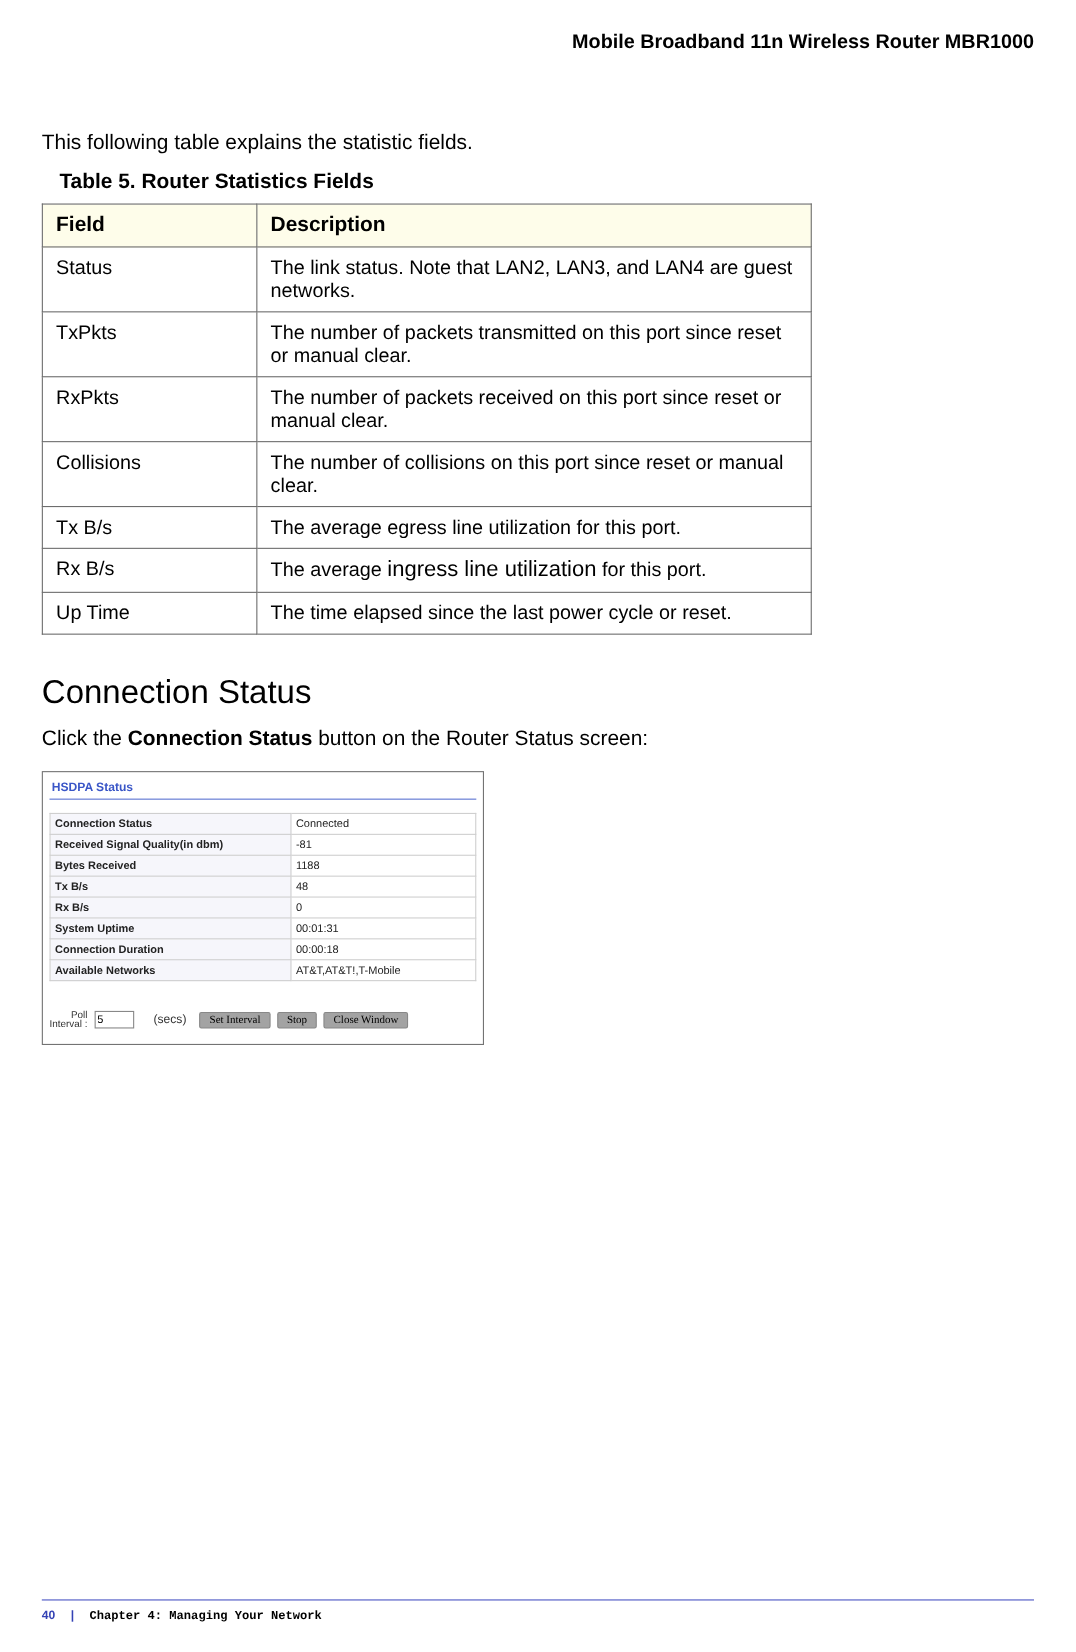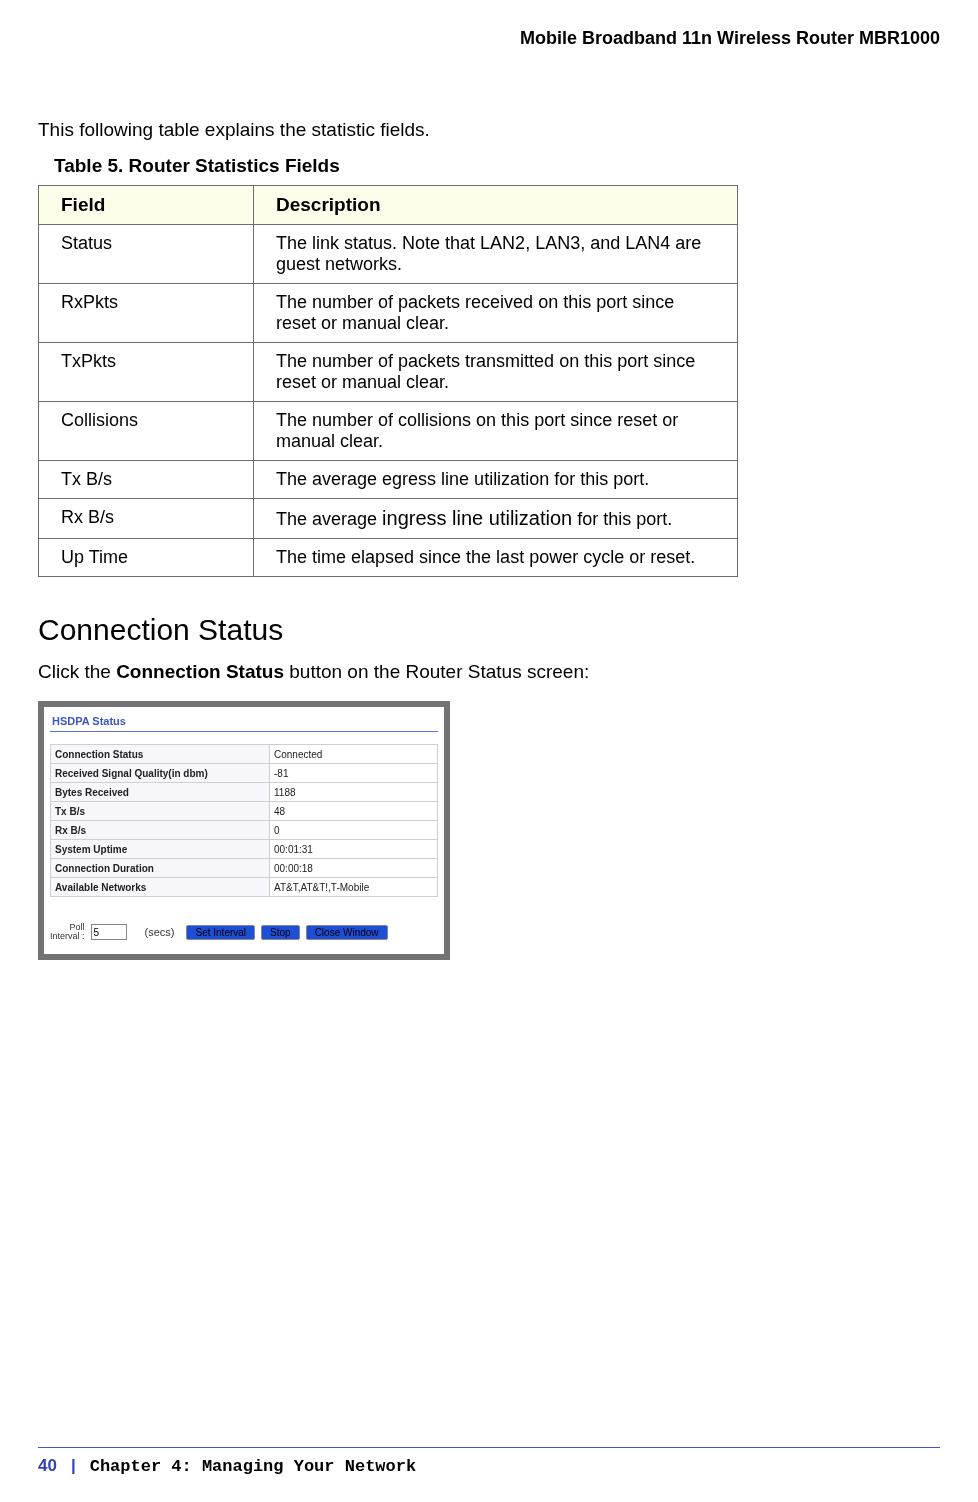--- a/index.html
+++ b/index.html
@@ -30,21 +30,21 @@
     font-weight: bold;
     font-size: 19px;
     margin: 0 0 8px 16px;
   }
   table.fields {
     border-collapse: collapse;
     width: 700px;
   }
   table.fields th, table.fields td {
     border: 1px solid #6d6d6d;
-    padding: 8px 22px;
+    padding: 8px 12px;
     text-align: left;
     vertical-align: top;
     font-size: 18px;
   }
   table.fields th {
     background: #fefdea;
     font-weight: bold;
     font-size: 19px;
   }
   table.fields .col-field { width: 170px; }
@@ -55,21 +55,21 @@
     font-weight: normal;
     font-size: 30px;
     margin: 36px 0 14px 0;
   }
   .click-line { font-size: 19px; margin: 0 0 18px 0; }
   .click-line .b { font-weight: bold; }
 
   
   .panel {
     width: 400px;
-    border: 6px solid #737373;
+    border: 1px solid #737373;
     background: #fff;
     font-family: Tahoma, Arial, sans-serif;
     font-size: 10px;
   }
   .panel-inner { padding: 6px 6px 8px 6px; }
   .panel-title {
     color: #3a56c7;
     font-weight: bold;
     font-size: 11px;
     padding: 2px 0 4px 2px;
@@ -114,40 +114,41 @@
     height: 14px;
     font-size: 10px;
     padding: 0 2px;
     border: 1px solid #888;
   }
   .secs { font-size: 11px; color: #333; margin-right: 6px; margin-left: 12px; }
   .btn {
     font-size: 10px;
     padding: 1px 8px;
     border: 1px solid #888;
-    background: #1d4ed8;
+    background: #a3a3a3;
     cursor: pointer;
     border-radius: 2px;
+    font-family: Liberation Serif, serif;
   }
 
   .footer {
     position: absolute;
     left: 0;
     bottom: 26px;
     width: 100%;
     box-sizing: border-box;
     padding: 0 38px;
   }
   .footer-rule {
     border: none;
     border-top: 1px solid #4a55c3;
     margin: 0 0 8px 0;
   }
   .footer-line {
-    font-size: 17px;
+    font-size: 11px;
     color: #000;
     display: flex;
     align-items: baseline;
     gap: 14px;
   }
   .footer-line .pg { color: #3442b5; font-weight: bold; }
   .footer-line .bar { color: #3442b5; font-weight: bold; }
   .footer-line .chap { font-weight: bold; font-family: Liberation Mono, monospace; }
 </style>
 </head>
@@ -166,26 +167,26 @@
         <th class="col-field">Field</th>
         <th>Description</th>
       </tr>
     </thead>
     <tbody>
       <tr>
         <td>Status</td>
         <td>The link status. Note that LAN2, LAN3, and LAN4 are guest networks.</td>
       </tr>
       <tr>
+        <td>TxPkts</td>
+        <td>The number of packets transmitted on this port since reset or manual clear.</td>
+      </tr>
+      <tr>
         <td>RxPkts</td>
         <td>The number of packets received on this port since reset or manual clear.</td>
-      </tr>
-      <tr>
-        <td>TxPkts</td>
-        <td>The number of packets transmitted on this port since reset or manual clear.</td>
       </tr>
       <tr>
         <td>Collisions</td>
         <td>The number of collisions on this port since reset or manual clear.</td>
       </tr>
       <tr>
         <td>Tx B/s</td>
         <td>The average egress line utilization for this port.</td>
       </tr>
       <tr>

